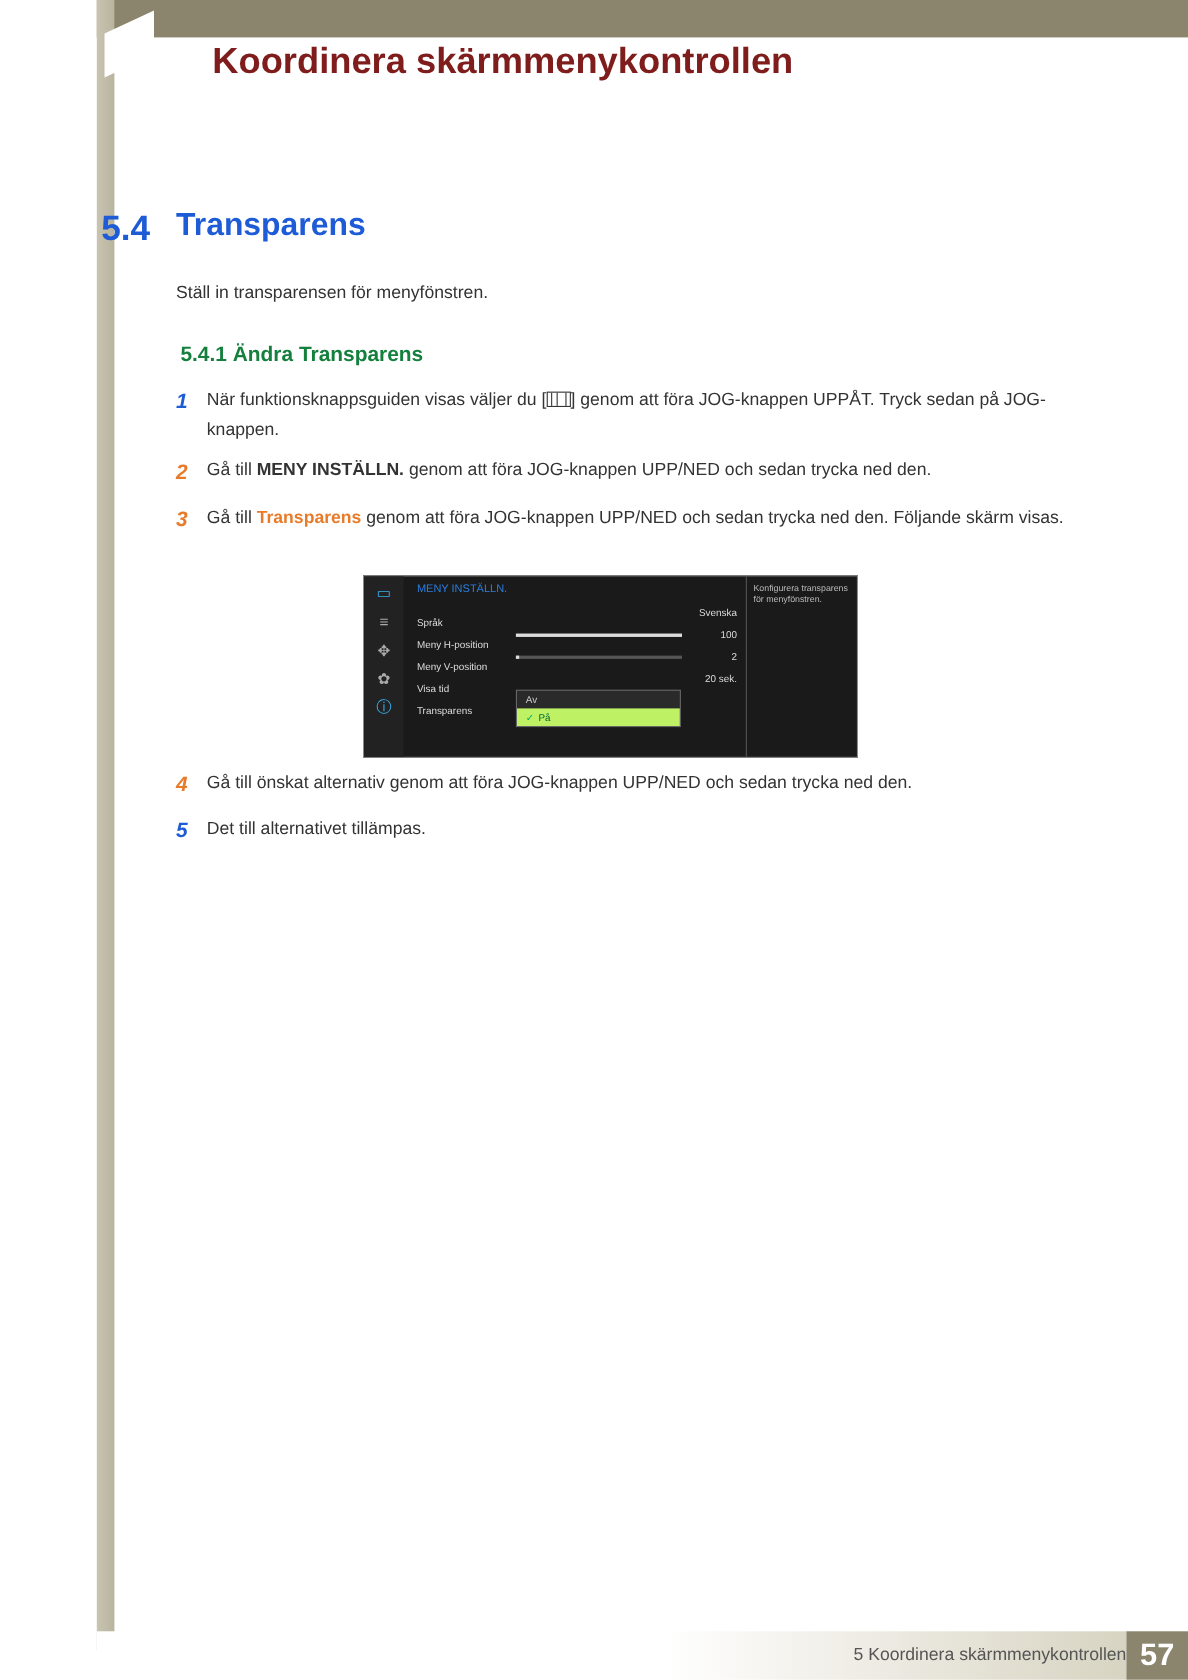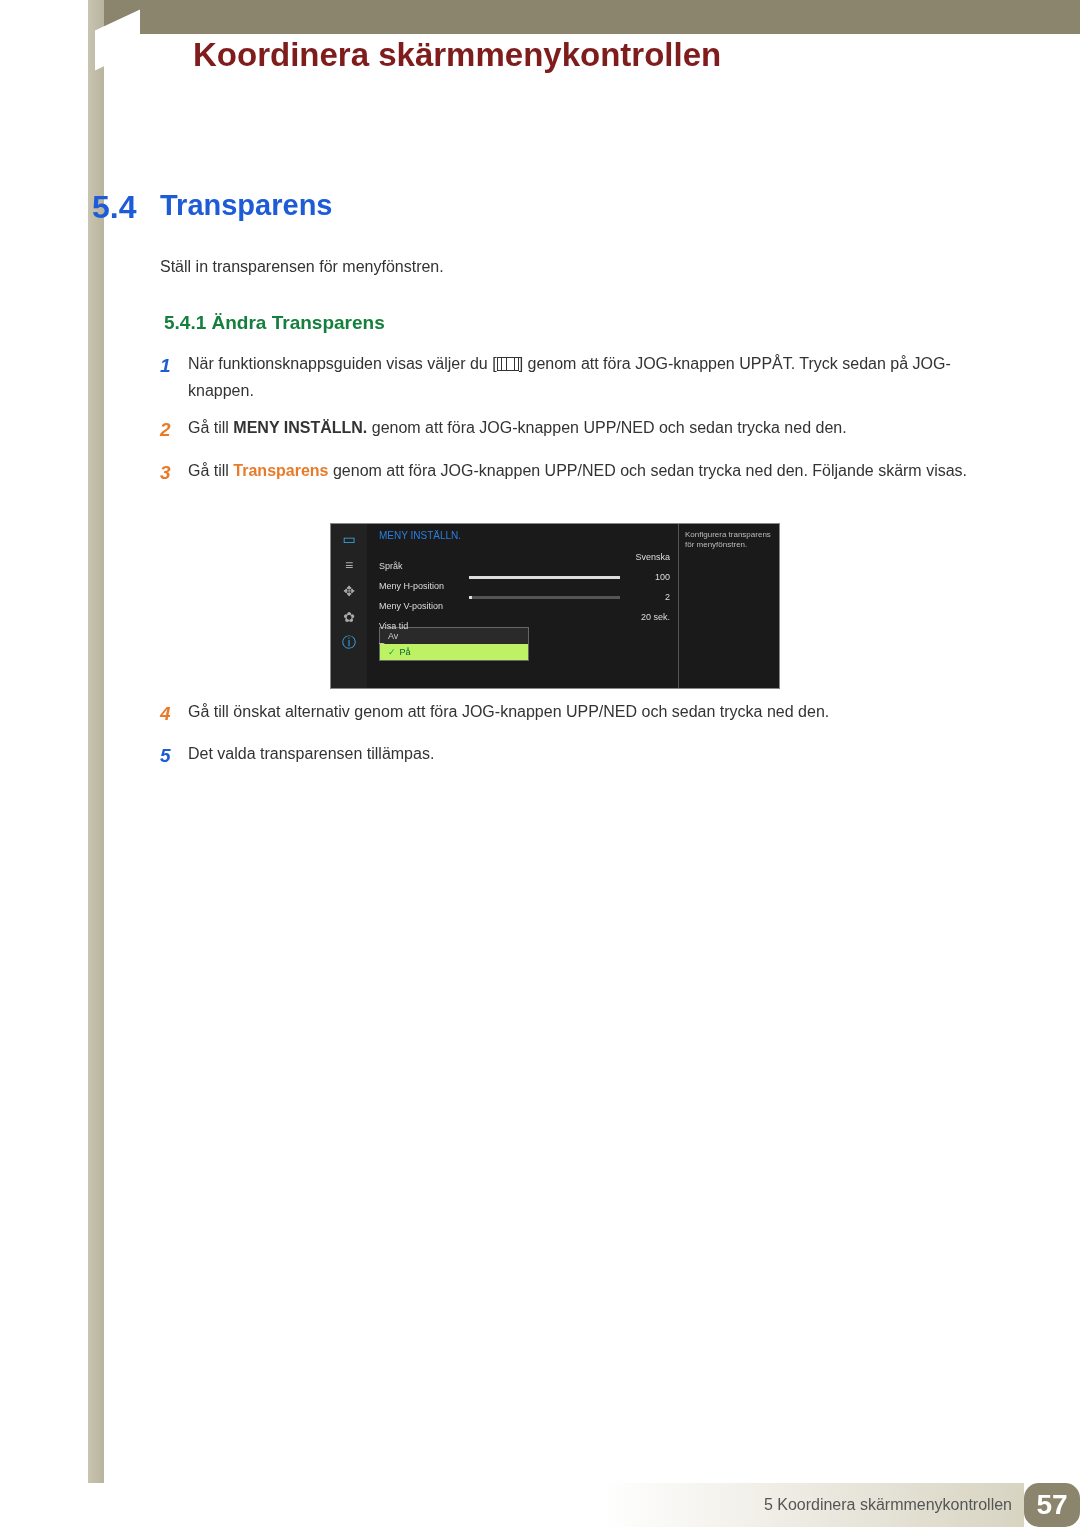--- a/index.html
+++ b/index.html
@@ -156,20 +156,21 @@
     position: relative;
     margin-right: 6px;
   }
   .osd-slider-fill {
     position: absolute; left:0; top:0;
     height:100%; background:#ddd;
   }
   .osd-val { width: 44px; text-align: right; color:#ddd; font-size:9px;}
   .osd-dropdown {
     margin-top: 2px;
+    margin-left: 90px;
     width: 150px;
     border: 1px solid #666;
     background: #2a2a2a;
   }
   .osd-opt {
     padding: 3px 8px;
     font-size: 9px;
   }
   .osd-opt.sel {
     background: #bef264;
@@ -200,30 +201,30 @@
     bottom: 0; left: 88px; right: 0;
     height: 44px;
     display: flex;
     justify-content: flex-end;
     align-items: stretch;
   }
   .footer-gradient {
     flex: 1;
     background: linear-gradient(to right, #fff 0%, #fff 55%, #d8d4c2 100%);
     display: flex; align-items: center; justify-content: flex-end;
-    padding-right: 12px;
+    padding-right: 0;
     color: #555; font-size: 16px;
   }
   .footer-num {
     width: 56px;
     background: #8a856c;
     color: #fff;
     font-size: 28px;
     font-weight: bold;
-    display: flex; align-items: center; justify-content: center; border-radius: 15px;
+    display: flex; align-items: center; justify-content: center;
   }
 </style>
 </head>
 <body>
 
 <div class="top-bar"></div>
 <div class="left-bar"></div>
 <div class="corner-notch"></div>
 
 <div class="chapter-title">Koordinera skärmmenykontrollen</div>
@@ -301,20 +302,20 @@
   <div class="osd-side">Konfigurera transparens för menyfönstren.</div>
 </div>
 
 <div class="steps-after">
   <div class="step">
     <div class="step-num orange">4</div>
     <div class="step-body">Gå till önskat alternativ genom att föra JOG-knappen UPP/NED och sedan trycka ned den.</div>
   </div>
   <div class="step">
     <div class="step-num">5</div>
-    <div class="step-body">Det valda transparensen tillämpas.</div>
+    <div class="step-body">Det till alternativet tillämpas.</div>
   </div>
 </div>
 
 <div class="footer-bar">
   <div class="footer-gradient">5 Koordinera skärmmenykontrollen</div>
   <div class="footer-num">57</div>
 </div>
 
 </body></html>

